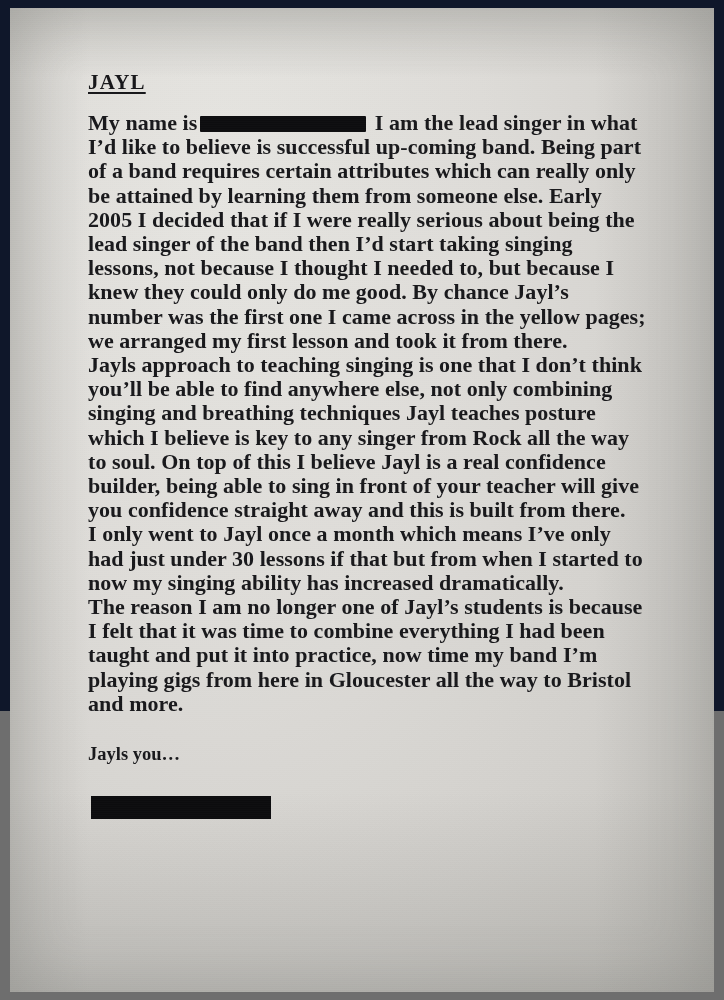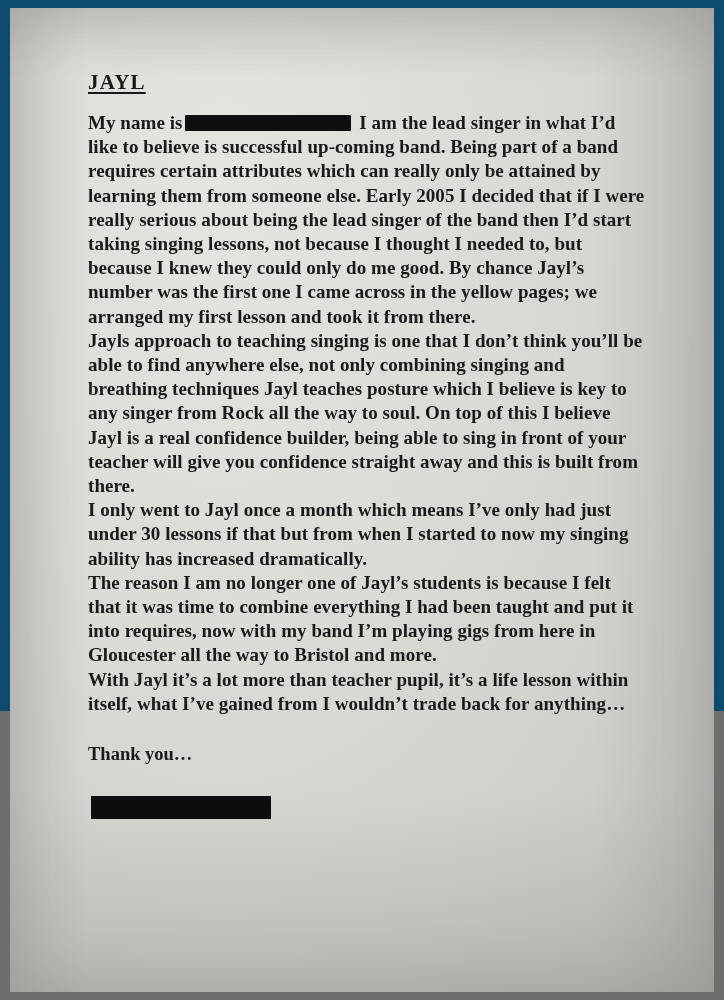--- a/index.html
+++ b/index.html
@@ -12,21 +12,21 @@
     height: 1000px;
     overflow: hidden;
     font-family: "Liberation Serif", serif;
   }
 
   
   .page-photo {
     position: relative;
     width: 724px;
     height: 711px;
-    background: #0c4a6e;
+    background: #0f172a;
   }
 
   .paper {
     position: absolute;
     left: 10px;
     top: 8px;
     width: 704px;
     height: 984px;
     background:
       radial-gradient(ellipse at 30% 18%, #e6e5e1 0%, #dedcd8 38%, #d2d0cc 70%, #c4c2bd 100%);
@@ -72,21 +72,21 @@
     font-weight: bold;
     letter-spacing: 1.2px;
     color: #17171a;
     text-decoration: underline;
     text-underline-offset: 3px;
     margin: 0 0 16px 0;
   }
 
   .para {
     font-family: "Liberation Serif", serif;
-    font-size: 19px;
+    font-size: 22px;
     font-weight: bold;
     line-height: 24.2px;
     color: #18181b;
     margin: 0;
     letter-spacing: 0.05px;
     text-align: left;
   }
 
   .redaction {
     display: inline-block;
@@ -141,25 +141,24 @@
     <div class="content">
 
       <h1 class="letter-heading">JAYL</h1>
 
       <p class="para"><span>My name is</span><span class="redaction redaction-name"></span><span> I am the lead singer in what I’d like to believe is successful up-coming band. Being part of a band requires certain attributes which can really only be attained by learning them from someone else. Early 2005 I decided that if I were really serious about being the lead singer of the band then I’d start taking singing lessons, not because I thought I needed to, but because I knew they could only do me good. By chance Jayl’s number was the first one I came across in the yellow pages; we arranged my first lesson and took it from there.</span></p>
 
       <p class="para">Jayls approach to teaching singing is one that I don’t think you’ll be able to find anywhere else, not only combining singing and breathing techniques Jayl teaches posture which I believe is key to any singer from Rock all the way to soul. On top of this I believe Jayl is a real confidence builder, being able to sing in front of your teacher will give you confidence straight away and this is built from there.</p>
 
       <p class="para">I only went to Jayl once a month which means I’ve only had just under 30 lessons if that but from when I started to now my singing ability has increased dramatically.</p>
 
-      <p class="para">The reason I am no longer one of Jayl’s students is because I felt that it was time to combine everything I had been taught and put it into requires, now with my band I’m playing gigs from here in Gloucester all the way to Bristol and more.</p>
+      <p class="para">The reason I am no longer one of Jayl’s students is because I felt that it was time to combine everything I had been taught and put it into practice, now time my band I’m playing gigs from here in Gloucester all the way to Bristol and more.</p>
 
-      <p class="para">With Jayl it’s a lot more than teacher pupil, it’s a life lesson within itself, what I’ve gained from I wouldn’t trade back for anything…</p>
 
       <div class="sign-off">
-        <div class="line thanks">Thank you…</div>
+        <div class="line thanks">Jayls you…</div>
         <span class="redaction-signature"></span>
       </div>
 
     </div>
     <div class="grain"></div>
   </div>
 </div>
 
 </body></html>

